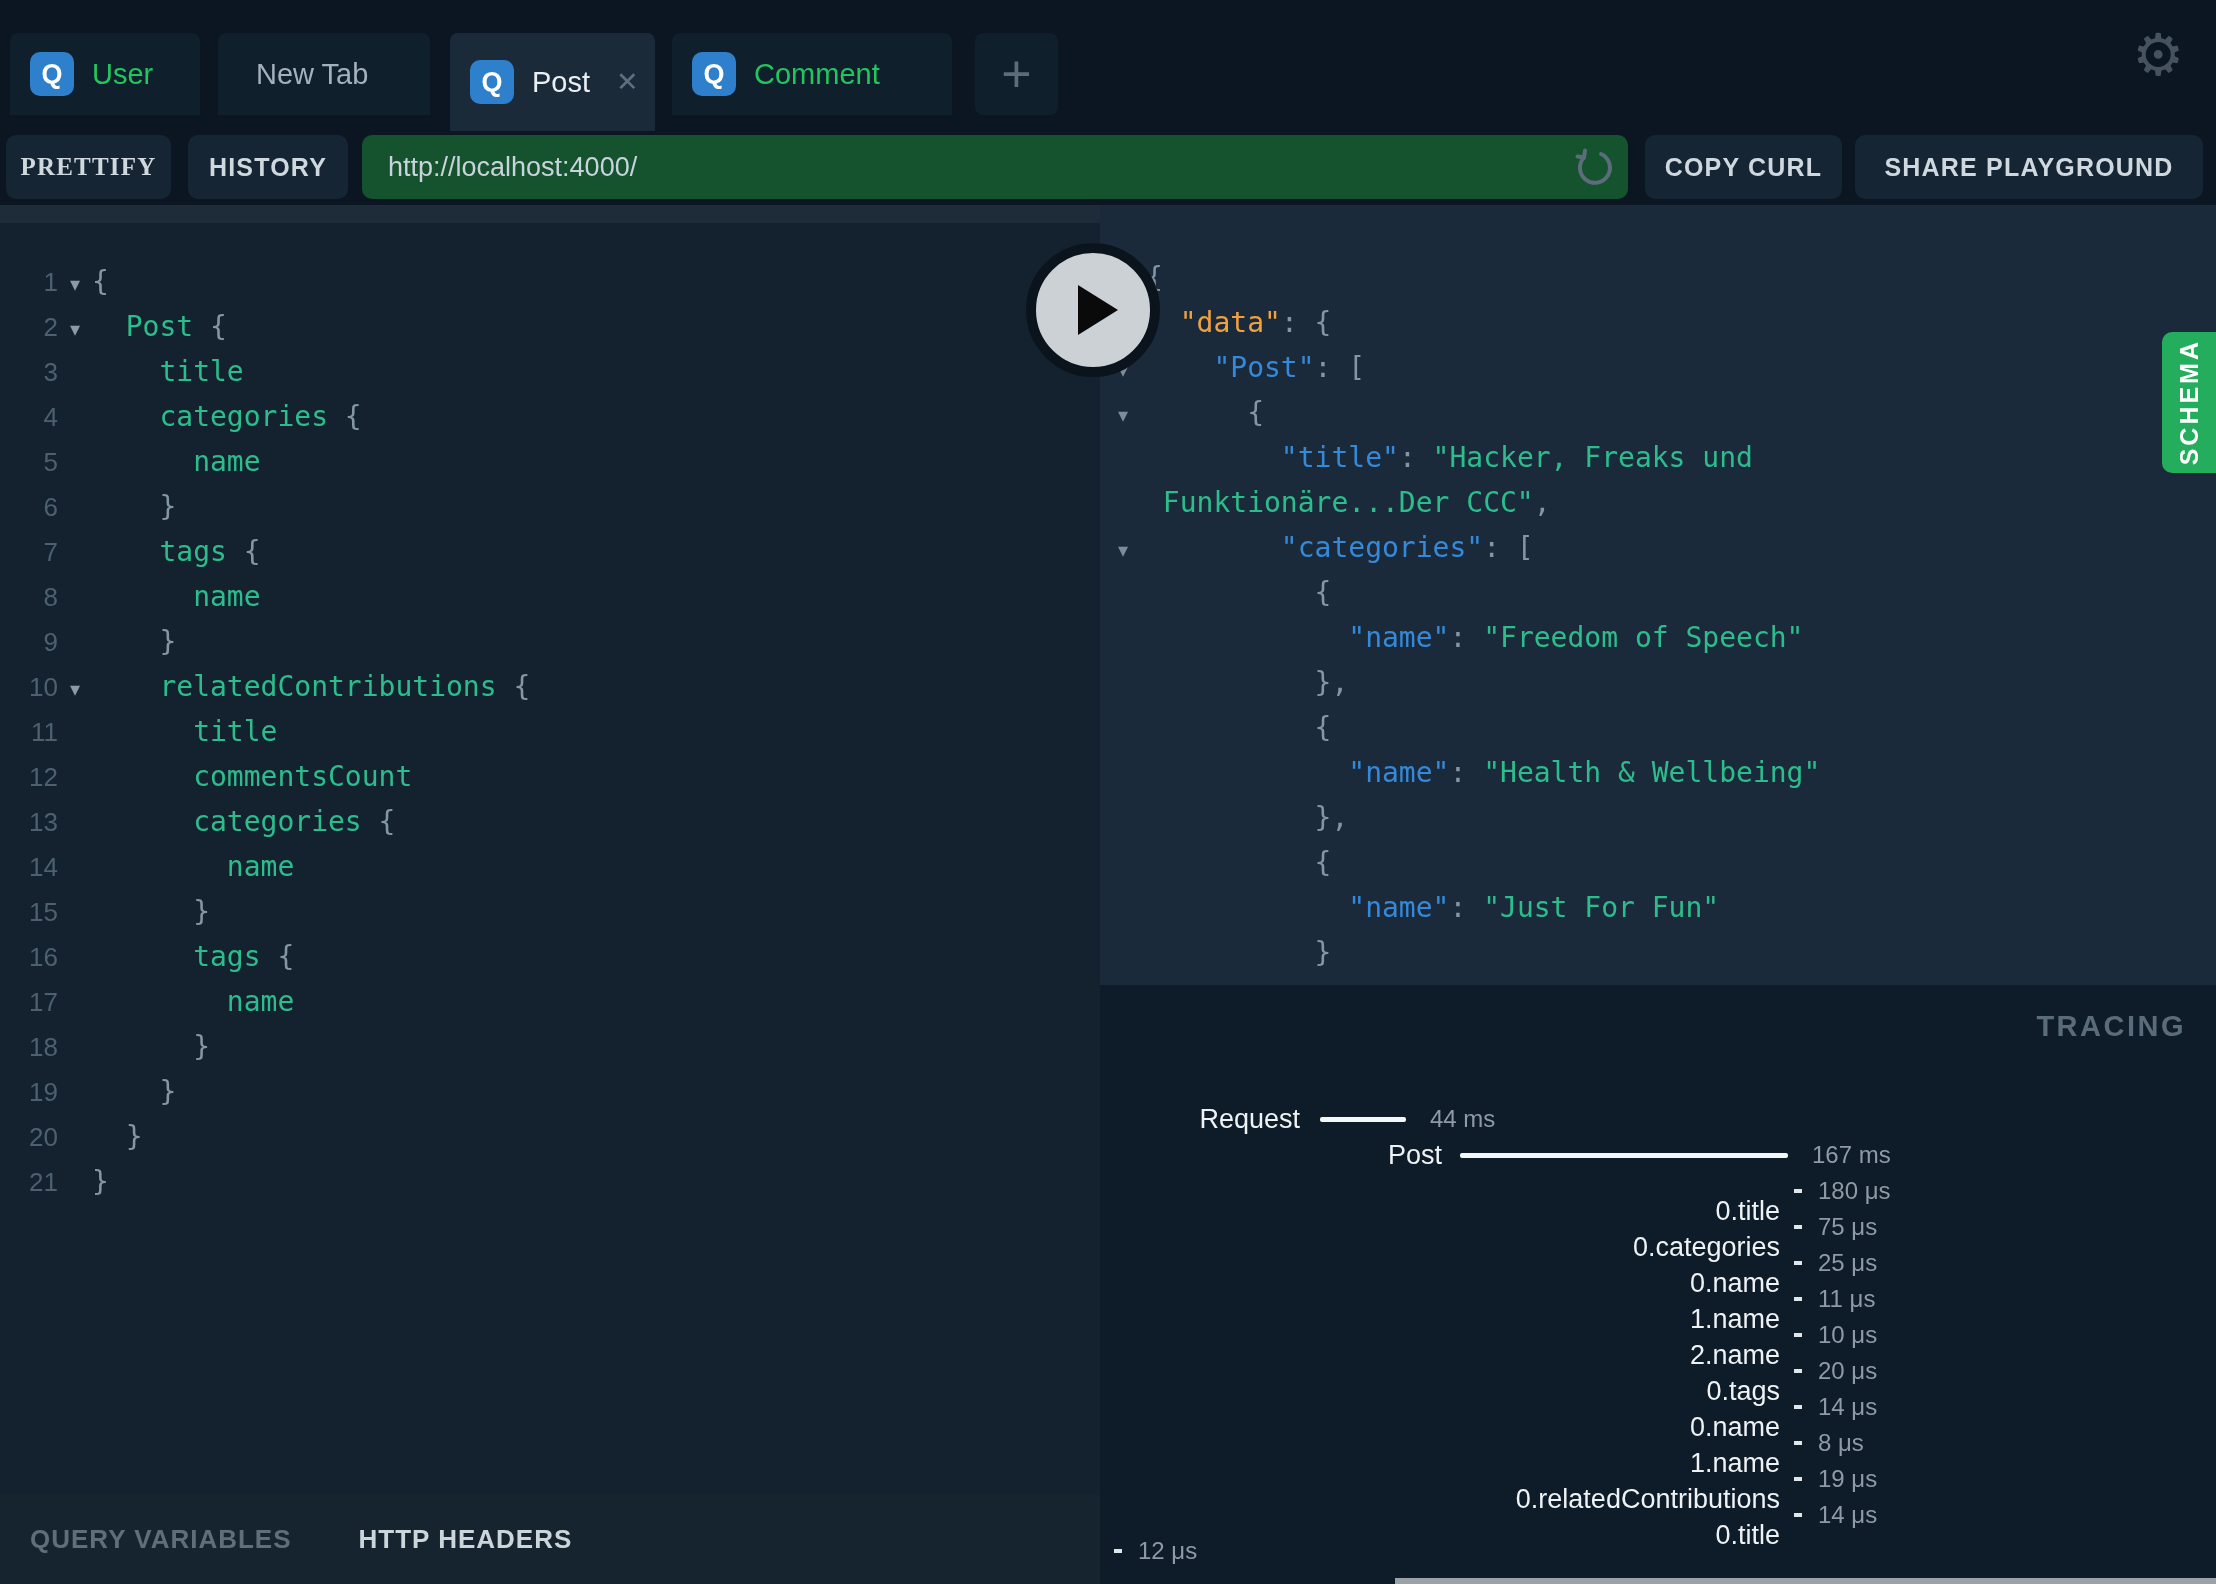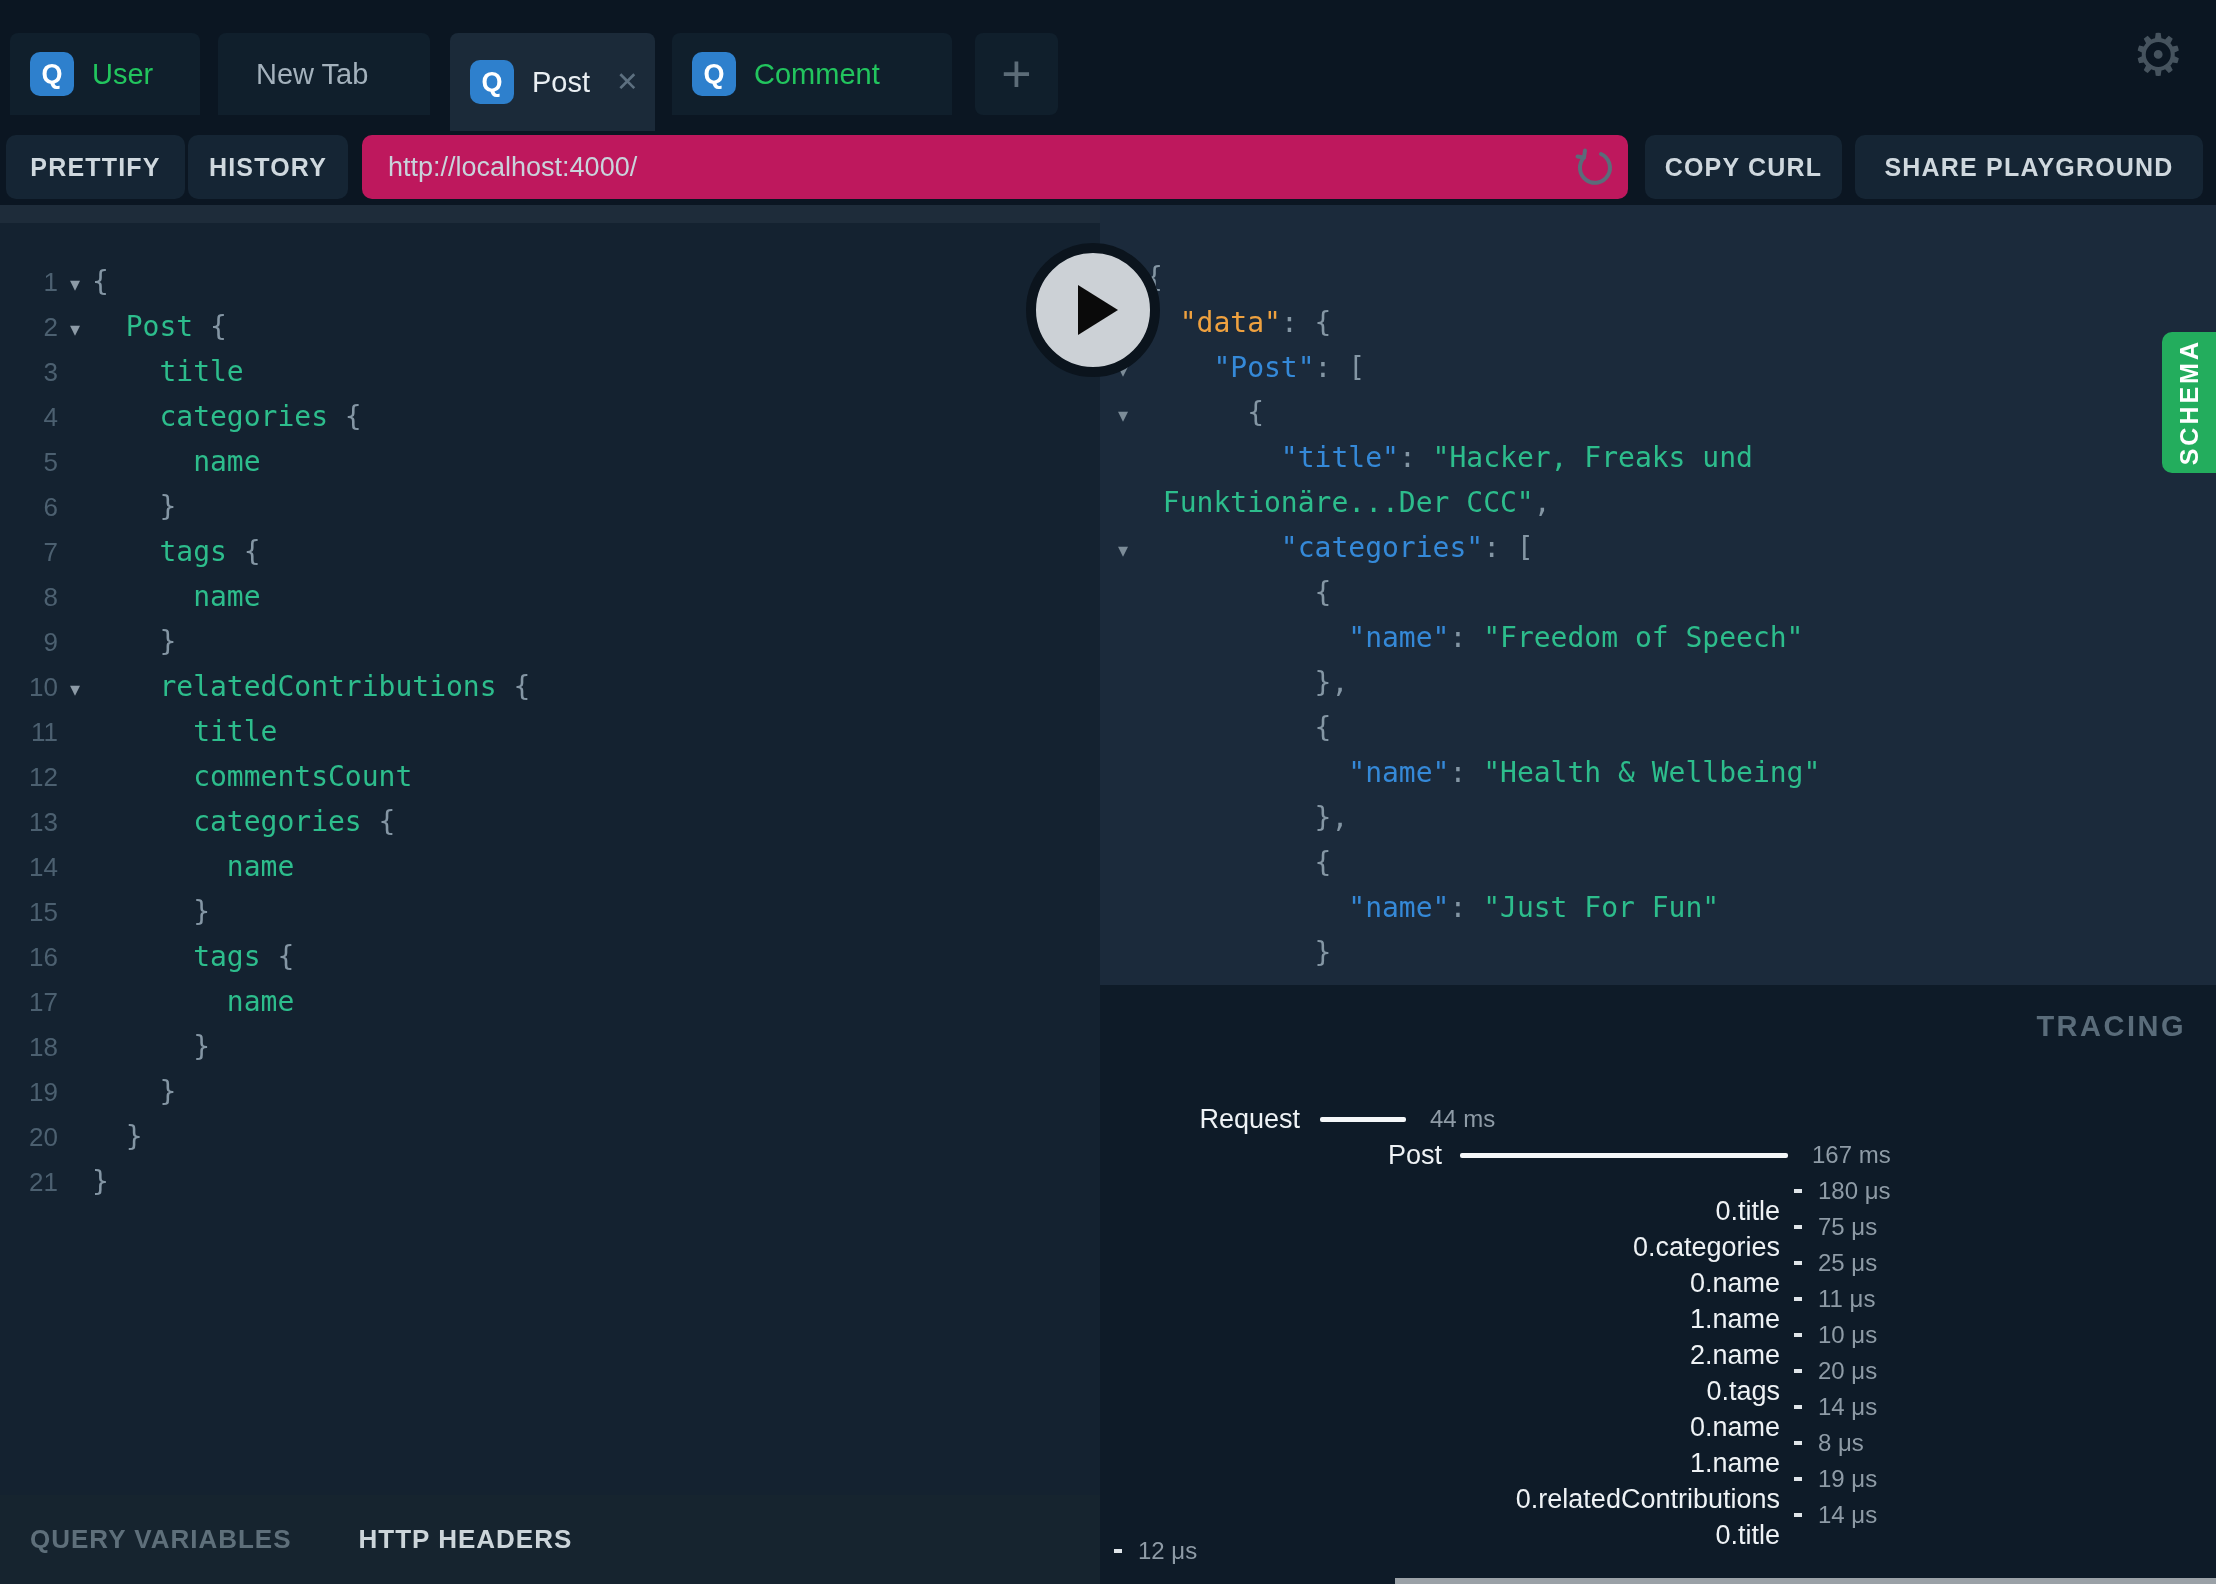--- a/index.html
+++ b/index.html
@@ -24,26 +24,26 @@
               background:#101f2c; display:flex; align-items:center; justify-content:center;
               color:#5c6c78; font-size:52px; font-weight:300; }
   .gear { position:absolute; right:32px; top:26px; font-size:58px; color:#46535e;
           font-family:"DejaVu Sans", sans-serif; line-height:1; }
 
   
   .toolbar { position:absolute; left:0; top:131px; width:2216px; height:74px; background:#0b1622; }
   .tbtn { position:absolute; top:4px; height:64px; border-radius:10px; background:#152534;
           color:#cfd8de; font-size:25px; font-weight:600; letter-spacing:1.2px;
           display:flex; align-items:center; justify-content:center; }
-  .btn-prettify { left:6px;   width:179px; }
+  .btn-prettify { left:6px;   width:165px;font-family:Liberation Serif, serif; }
   .btn-history  { left:188px; width:160px; }
   .btn-copycurl { left:1645px; width:197px; }
   .btn-share    { left:1855px; width:348px; }
   .url-wrap { position:absolute; left:362px; top:4px; width:1266px; height:64px; }
-  .url-input { width:100%; height:100%; background:#be185d; border:none; border-radius:10px;
+  .url-input { width:100%; height:100%; background:#14532d; border:none; border-radius:10px;
                color:#c9d3db; font-size:27px; padding:0 70px 0 26px; outline:none;
                font-family:"Liberation Sans", sans-serif; }
   .refresh { position:absolute; right:12px; top:9px; width:46px; height:46px; }
 
   
   .band { position:absolute; left:0; top:205px; width:2216px; height:18px; background:#1e2c3a; }
 
   .editor-pane { position:absolute; left:0; top:223px; width:1100px; height:1272px;
                  background:#142230; overflow:hidden; padding-top:36px; }
   .cline { height:45px; line-height:45px; white-space:pre;

